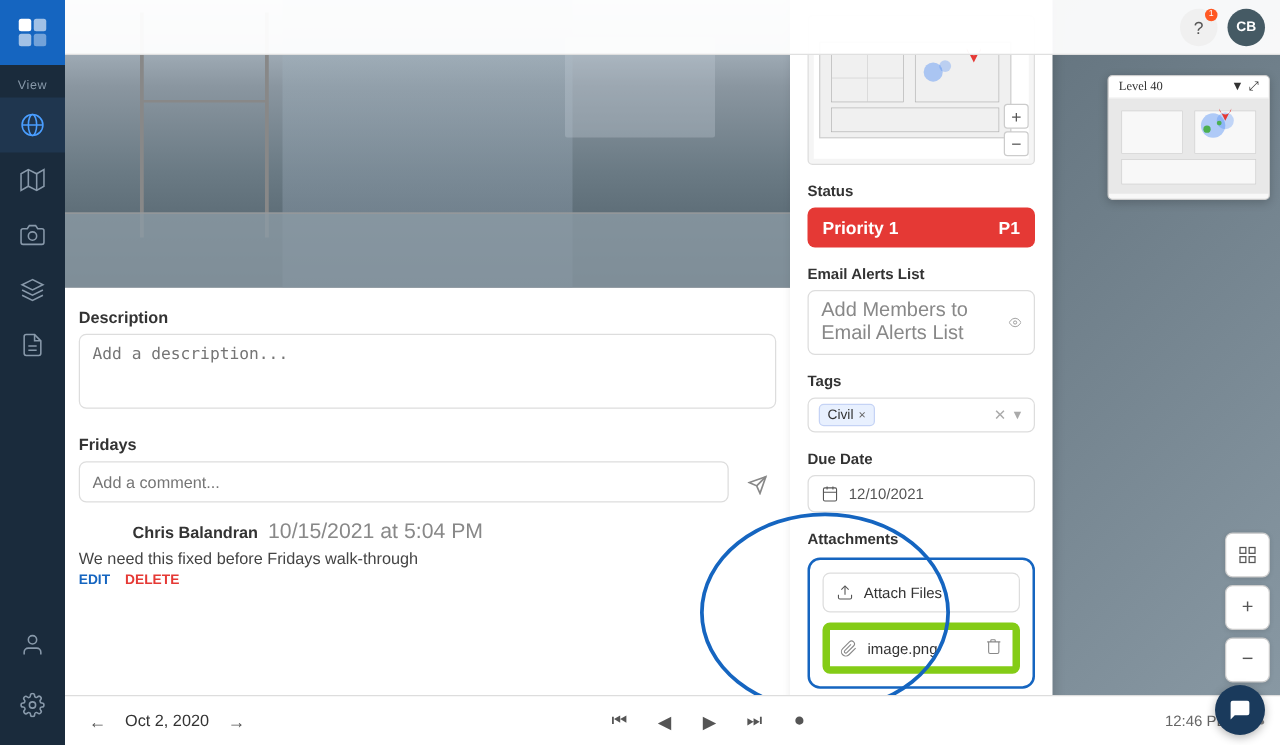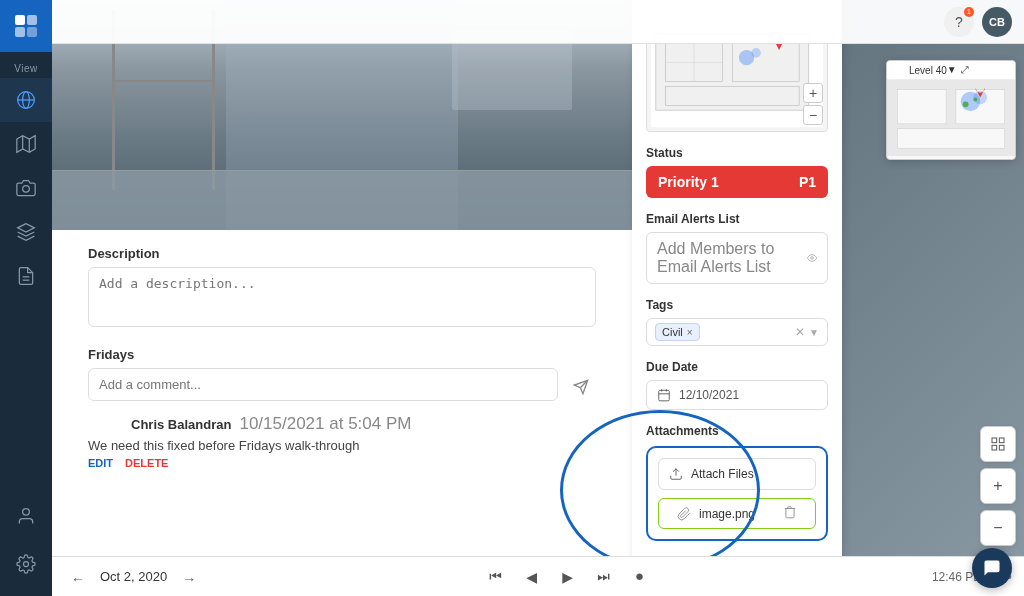--- a/index.html
+++ b/index.html
@@ -147,21 +147,21 @@
       content: '';
       position: absolute;
       top: 30px; right: 60px;
       width: 120px; height: 80px;
       background: rgba(200,210,220,0.3);
       border-radius: 2px;
     }
 
     
     .modal-content {
-      padding: 16px 36px;
+      padding: 16px 11px;
       flex: 1;
     }
 
     .field-label {
       font-size: 13px;
       font-weight: 600;
       color: #333;
       margin-bottom: 6px;
     }
     .field-block { margin-bottom: 16px; }
@@ -368,22 +368,22 @@
       color: #333;
       background: white;
       width: 100%;
       margin-bottom: 8px;
     }
 
     .attachment-item {
       display: flex;
       align-items: center;
       justify-content: space-between;
-      padding: 6px 18px;
-      border: 1px solid #84cc16;
+      padding: 6px 8px;
+      border: 6px solid #84cc16;
       border-radius: 6px;
       font-size: 12px;
       color: #333;
     }
     .attachment-item-left {
       display: flex;
       align-items: center;
       gap: 8px;
     }
 
@@ -396,26 +396,28 @@
       height: 100px;
       background: #f8f8f8;
       border: 1px solid #ccc;
       border-radius: 4px;
       z-index: 6;
       overflow: hidden;
       box-shadow: 0 2px 8px rgba(0,0,0,0.2);
     }
     .mini-map-header {
       background: #fff;
-      padding: 3px 22px;
-      display: flex;
-      align-items: center;
+      padding: 3px 8px;
+      display: flex;
+      align-items: center;
+      justify-content: space-between;
       font-size: 10px;
       color: #333;
       border-bottom: 1px solid #eee;
+      font-family: Liberation Serif, serif;
     }
     .mini-map-content {
       background: #e8e8e8;
       height: calc(100% - 22px);
       position: relative;
     }
 
     
     .bottom-toolbar {
       position: absolute;

